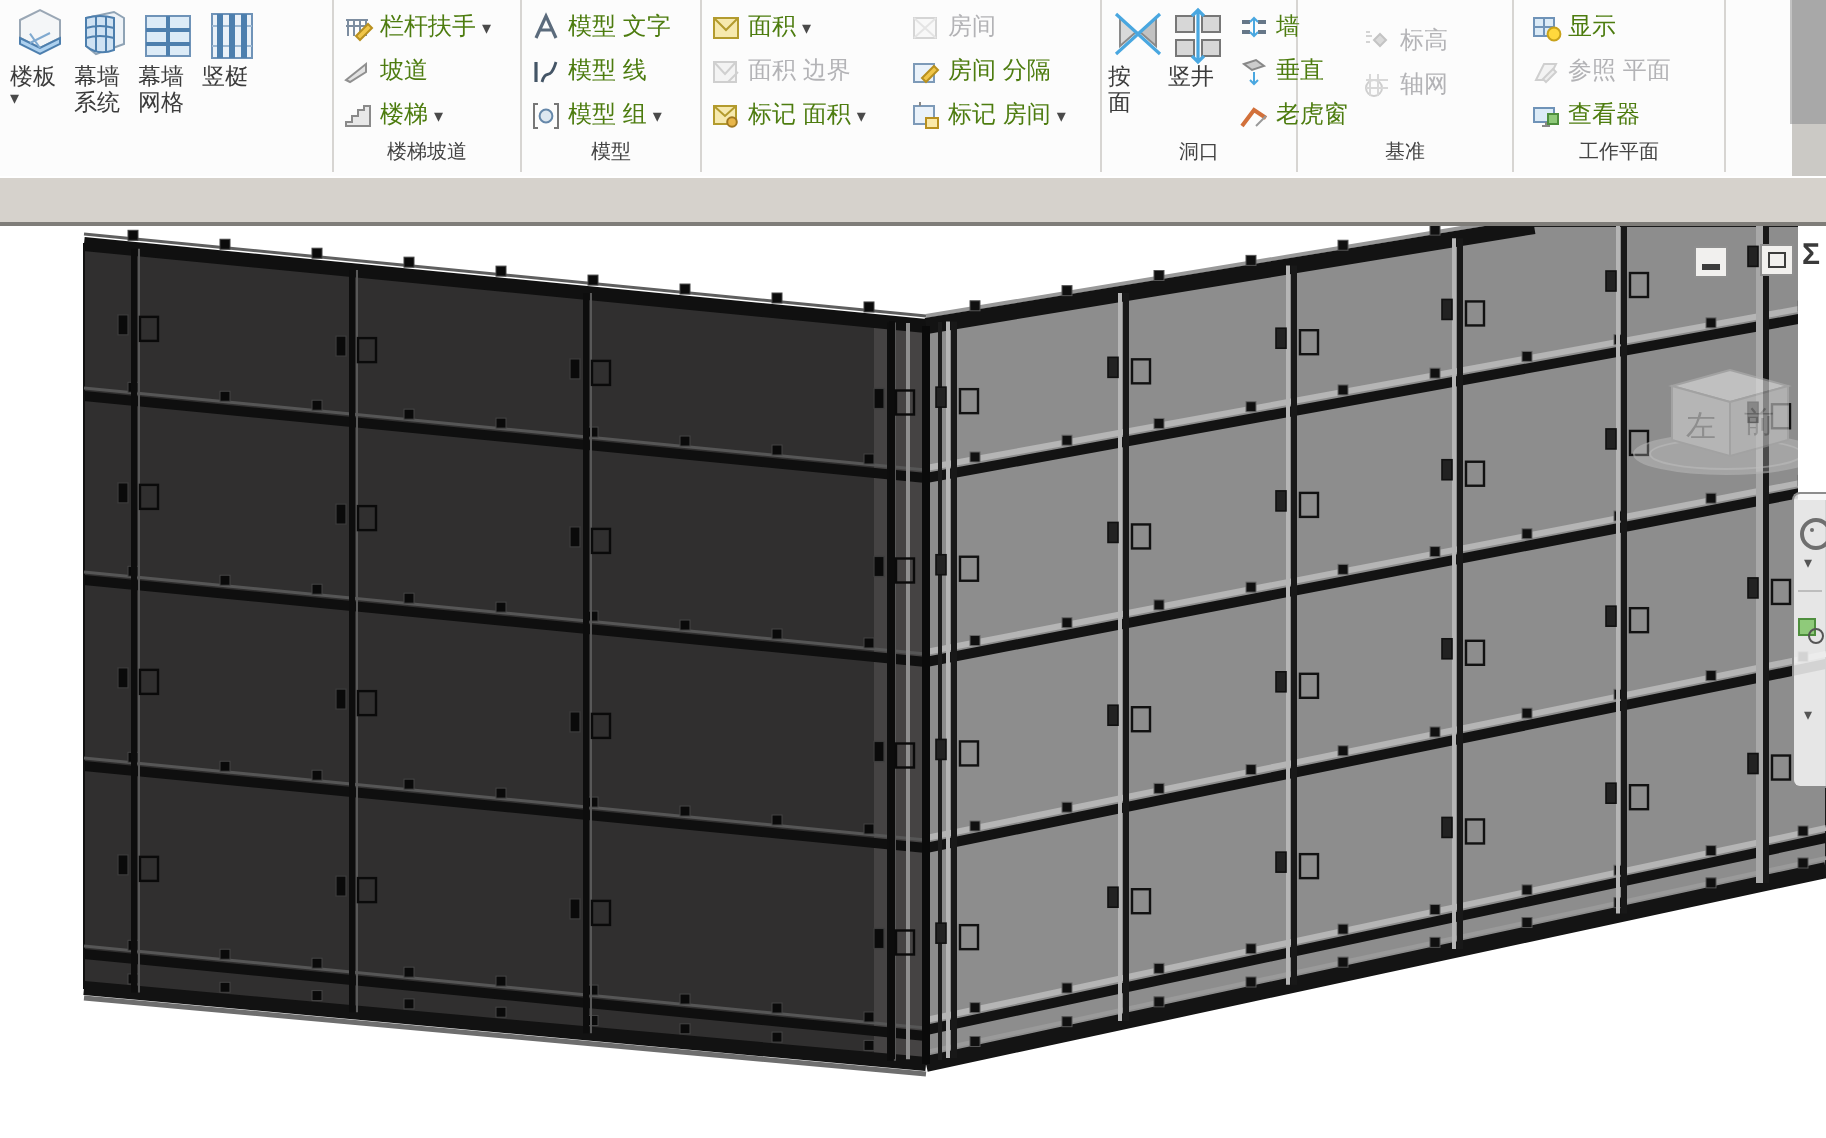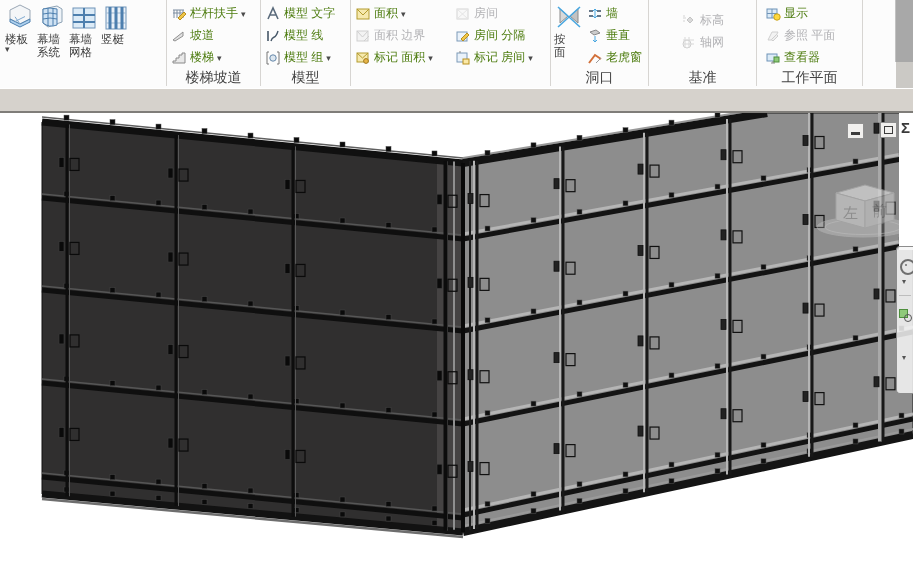--- a/index.html
+++ b/index.html
@@ -9,21 +9,21 @@
   .ribbon{position:absolute;left:0;top:0;width:913px;height:88px;background:#fcfcfc;}
   .rgroup{position:absolute;top:0;height:86px;border-right:1px solid #d7d5d2;}
   .g1{left:0;width:166px;}
   .g2{left:167px;width:93px;}
   .g3{left:261px;width:89px;}
   .g4{left:351px;width:199px;}
   .g5{left:551px;width:97px;}
   .g6{left:649px;width:107px;}
   .g7{left:757px;width:105px;}
   .gcontent{position:absolute;left:0;top:0;right:0;height:70px;display:flex;}
-  .glabel{position:absolute;left:0;right:0;bottom:2px;height:15px;text-align:center;font-size:14px;color:#444;white-space:nowrap;}
+  .glabel{position:absolute;left:0;right:0;bottom:2px;height:15px;text-align:center;font-size:10px;color:#444;white-space:nowrap;}
   .bigbtn{display:flex;flex-direction:column;align-items:flex-start;padding-top:3px;margin:0 1px;cursor:default;}
   .bigbtn .blabel{font-size:11.5px;color:#3c3c3c;line-height:13px;white-space:nowrap;}
   .rowcol{display:flex;flex-direction:column;padding-top:3px;}
   .rowbtn{display:flex;align-items:center;height:21px;margin:0 2px 1px 4px;white-space:nowrap;cursor:default;}
   .rowbtn .rlabel{font-size:12px;color:#4d7c0f;margin-left:3px;}
   .caret{font-size:9px;color:#4a4a4a;margin-left:3px;}
   .caret::after{content:"▾";}
   .caret-under{font-size:9px;color:#4a4a4a;line-height:7px;}
   .caret-under::after{content:"▾";}
   .dis .rlabel,.dis .blabel{color:#b3b3b6;}
@@ -220,20 +220,30 @@
     <div class="rgroup g5">
       <div class="gcontent" style="padding-left:2px;">
         <div class="bigbtn" style="width:28px;">
           <span class="i30"><svg width="30" height="30" viewBox="0 0 30 30">
                 <path d="M6 6 L14 13 L6 20 Z" fill="#d9d9d9" stroke="#8a8a8a"></path>
                 <path d="M24 6 L16 13 L24 20 Z" fill="#c2c2c2" stroke="#8a8a8a"></path>
                 <path d="M4 24 L26 4 M4 4 L26 24" stroke="#49a7e0" stroke-width="1.6"></path>
               </svg></span>
           <span class="blabel">按</span>
           <span class="blabel">面</span>
+        </div>
+        <div class="bigbtn" style="width:34px;">
+          <span class="i30"><svg width="30" height="30" viewBox="0 0 30 30">
+                <rect x="4" y="5" width="9" height="8" fill="#d7d7d7" stroke="#777"></rect>
+                <rect x="17" y="5" width="9" height="8" fill="#d7d7d7" stroke="#777"></rect>
+                <rect x="4" y="17" width="9" height="8" fill="#d7d7d7" stroke="#777"></rect>
+                <rect x="17" y="17" width="9" height="8" fill="#d7d7d7" stroke="#777"></rect>
+                <path d="M15 2 V28 M12 5 L15 2 L18 5 M12 25 L15 28 L18 25" stroke="#49a7e0" stroke-width="1.6" fill="none"></path>
+              </svg></span>
+          <span class="blabel">竖井</span>
         </div>
         <div class="rowcol">
           <div class="rowbtn">
             <span class="i16"><svg width="16" height="16" viewBox="0 0 16 16">
                   <path d="M2 5 H6 M10 5 H14 M2 10 H6 M10 10 H14" stroke="#667788" stroke-width="2"></path>
                   <path d="M8 3 V12 M6 5 L8 3 L10 5 M6 10 L8 12 L10 10" stroke="#49a7e0" fill="none"></path>
                 </svg></span>
             <span class="rlabel">墙</span>
           </div>
           <div class="rowbtn">

